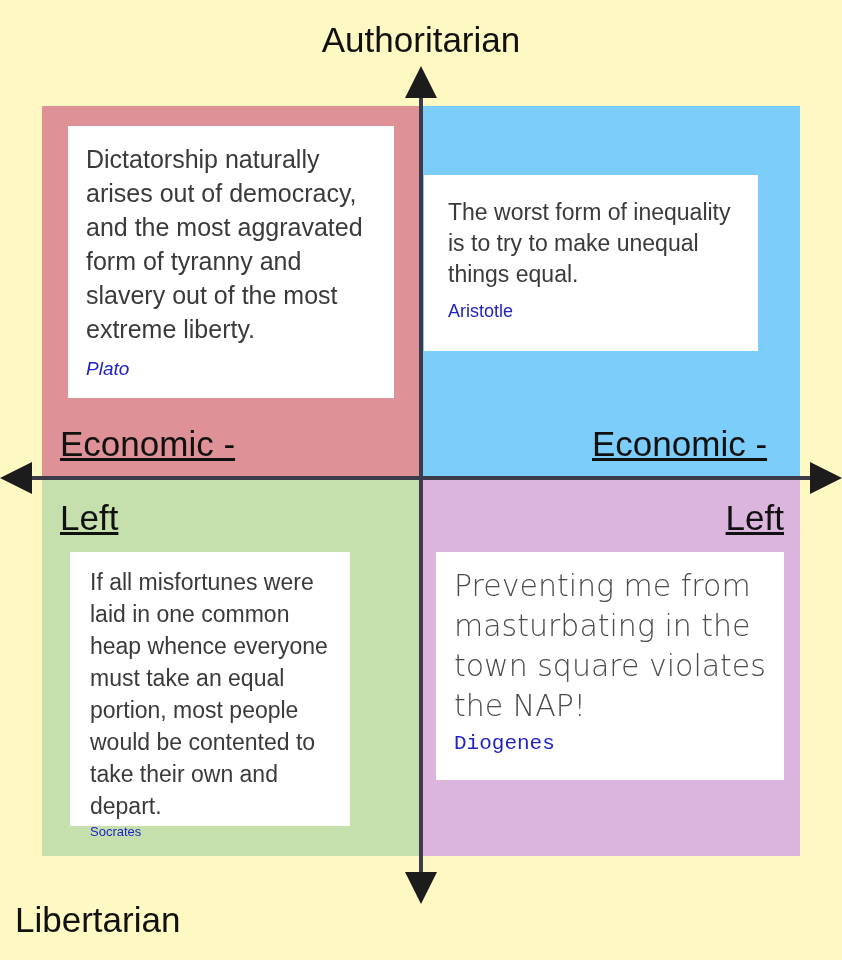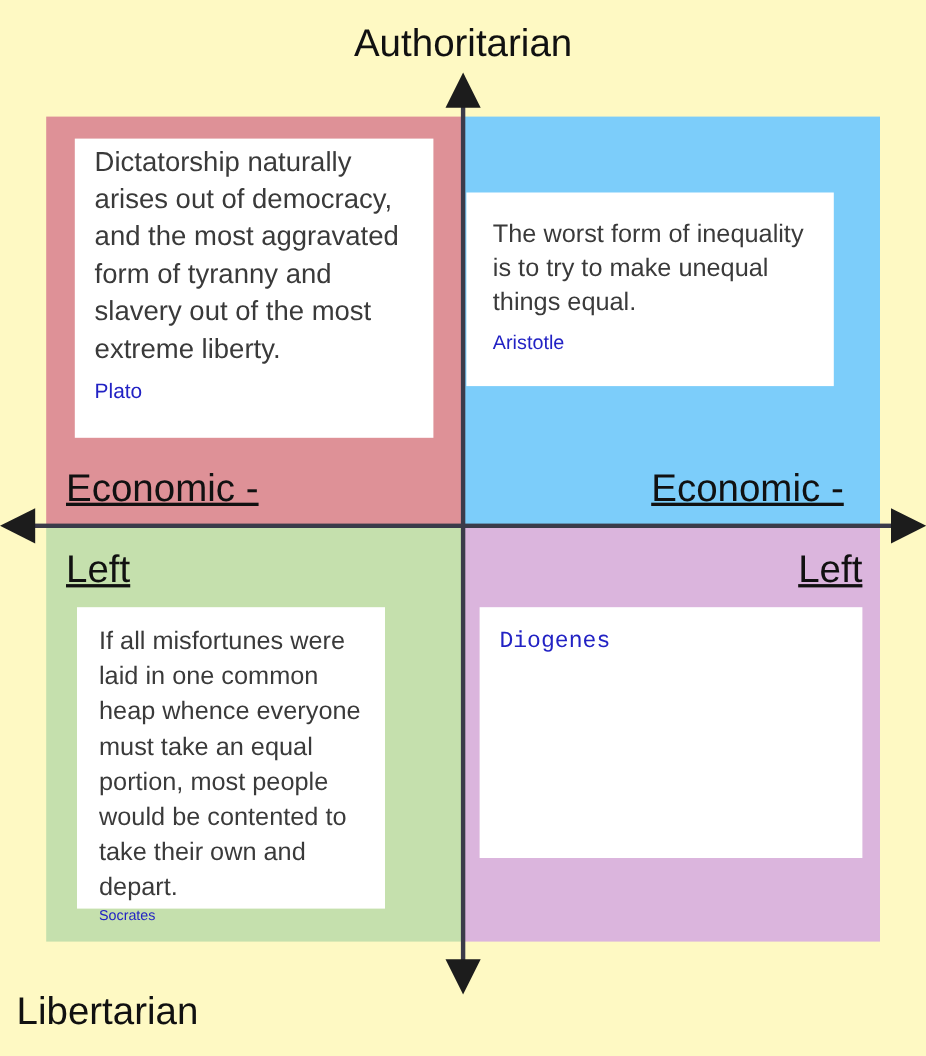--- a/index.html
+++ b/index.html
@@ -100,24 +100,24 @@
     margin: 0;
   }
   .quote-author {
     color: #2222c4;
     margin: 0;
   }
 
   
   #card-plato {
     left: 68px; top: 126px; width: 326px; height: 272px;
-    padding: 4px 18px 0 18px;
+    padding: 16px 18px 0 18px;
   }
   #card-plato .quote-text   { font-size: 25px; line-height: 34px; }
-  #card-plato .quote-author { font-size: 19px; margin-top: 12px; }
+  #card-plato .quote-author { font-size: 19px; margin-top: 12px; font-style: italic; }
 
   
   #card-aristotle {
     left: 424px; top: 175px; width: 334px; height: 176px;
     padding: 22px 22px 0 24px;
   }
   #card-aristotle .quote-text   { font-size: 23px; line-height: 31px; }
   #card-aristotle .quote-author { font-size: 18px; margin-top: 11px; }
 
   
@@ -178,16 +178,17 @@
     <p class="quote-text">The worst form of inequality is to try to make unequal things equal.</p>
     <p class="quote-author">Aristotle</p>
   </div>
 
   <div class="quote-card" id="card-socrates">
     <p class="quote-text">If all misfortunes were laid in one common heap whence everyone must take an equal portion, most people would be contented to take their own and depart.</p>
     <p class="quote-author">Socrates</p>
   </div>
 
   <div class="quote-card" id="card-diogenes">
+    <p class="quote-text">Preventing me from masturbating in the town square violates the NAP!</p>
     <p class="quote-author">Diogenes</p>
   </div>
 
 </div>
 
 </body></html>

